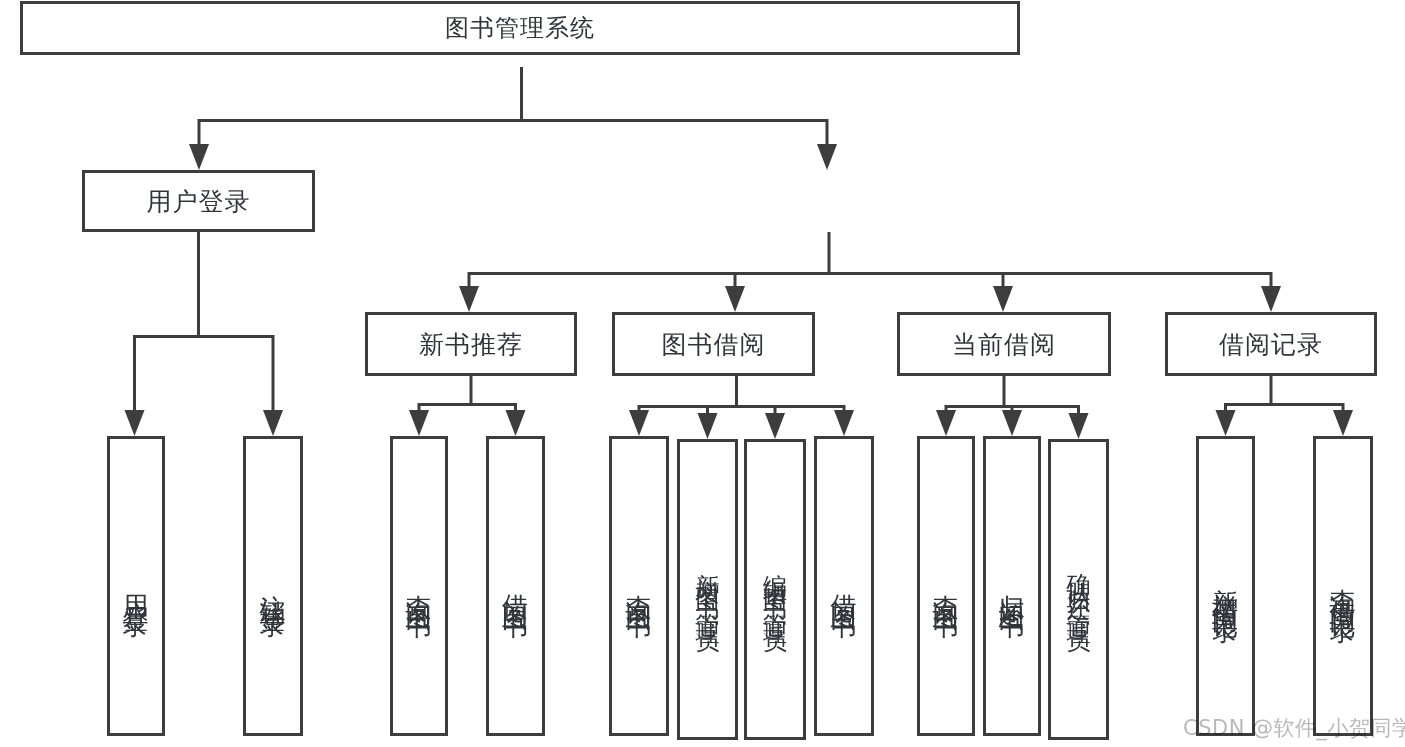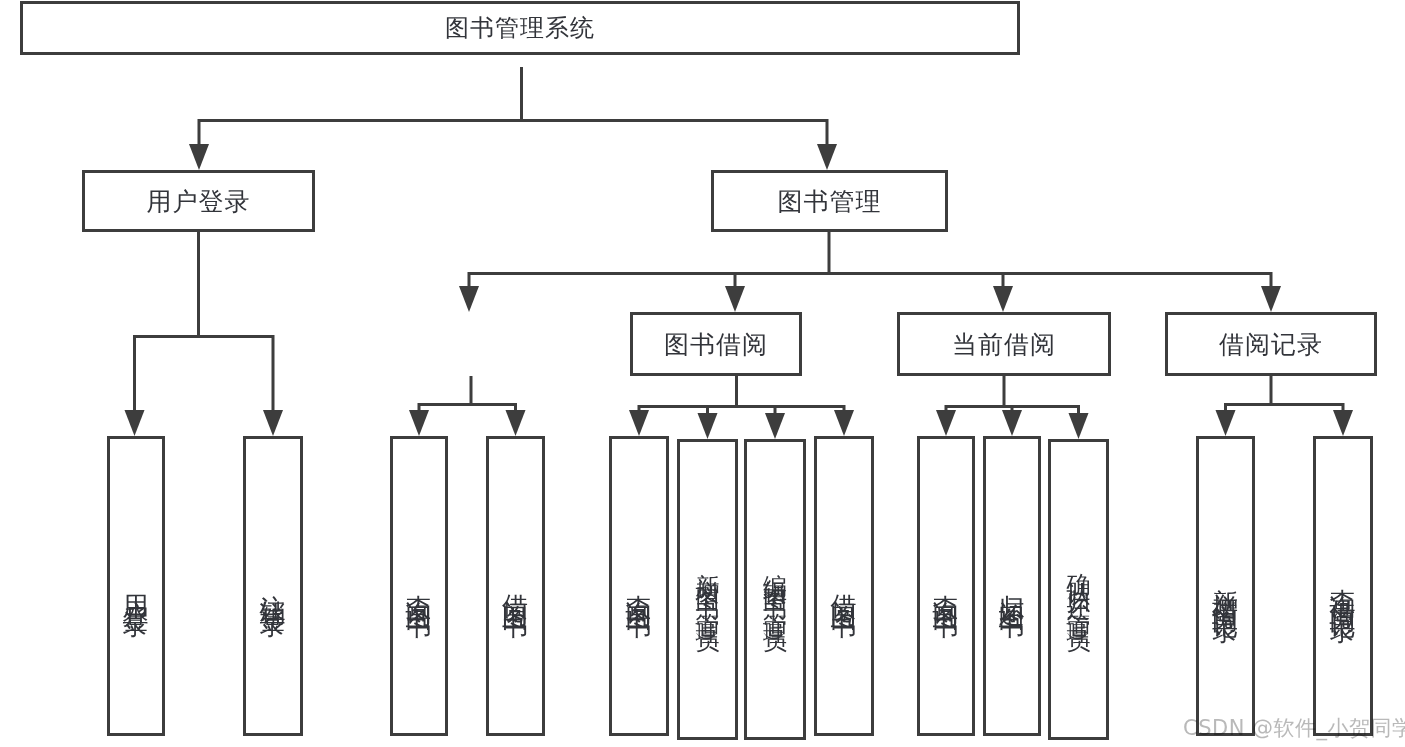--- a/index.html
+++ b/index.html
@@ -104,25 +104,25 @@
     </g>
   </svg>
 
   <div class="node hbox root" style="left:20px;top:1px;width:1000px;height:54px">
     <span class="label">图书管理系统</span>
   </div>
 
   <div class="node hbox" style="left:82px;top:170px;width:233px;height:62px">
     <span class="label">用户登录</span>
   </div>
-  <div class="node hbox" style="left:711px;top:170px;width:237px;height:62px">
-    <span class="label">图书管理</span>
+
+  <div class="node hbox" style="left:365px;top:312px;width:212px;height:64px">
+    <span class="label">新书推荐</span>
   </div>
-
-  <div class="node hbox" style="left:630px;top:312px;width:172px;height:64px">
+  <div class="node hbox" style="left:612px;top:312px;width:203px;height:64px">
     <span class="label">图书借阅</span>
   </div>
   <div class="node hbox" style="left:897px;top:312px;width:214px;height:64px">
     <span class="label">当前借阅</span>
   </div>
   <div class="node hbox" style="left:1165px;top:312px;width:212px;height:64px">
     <span class="label">借阅记录</span>
   </div>
 
   <div class="node vbox" style="left:107px;top:436px;width:58px;height:300px">

